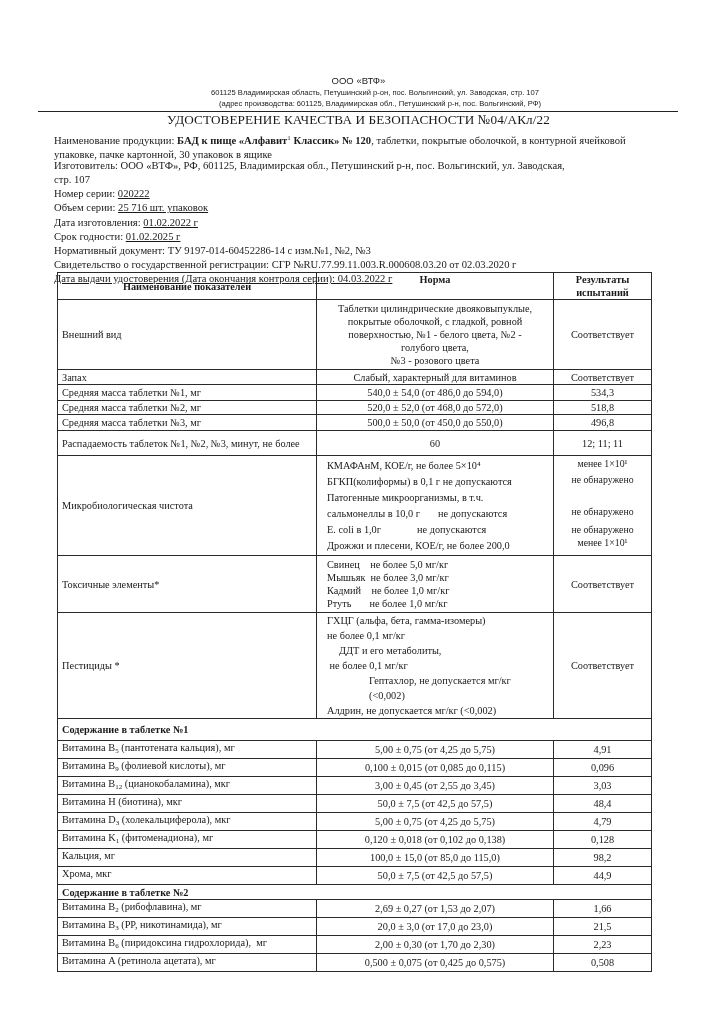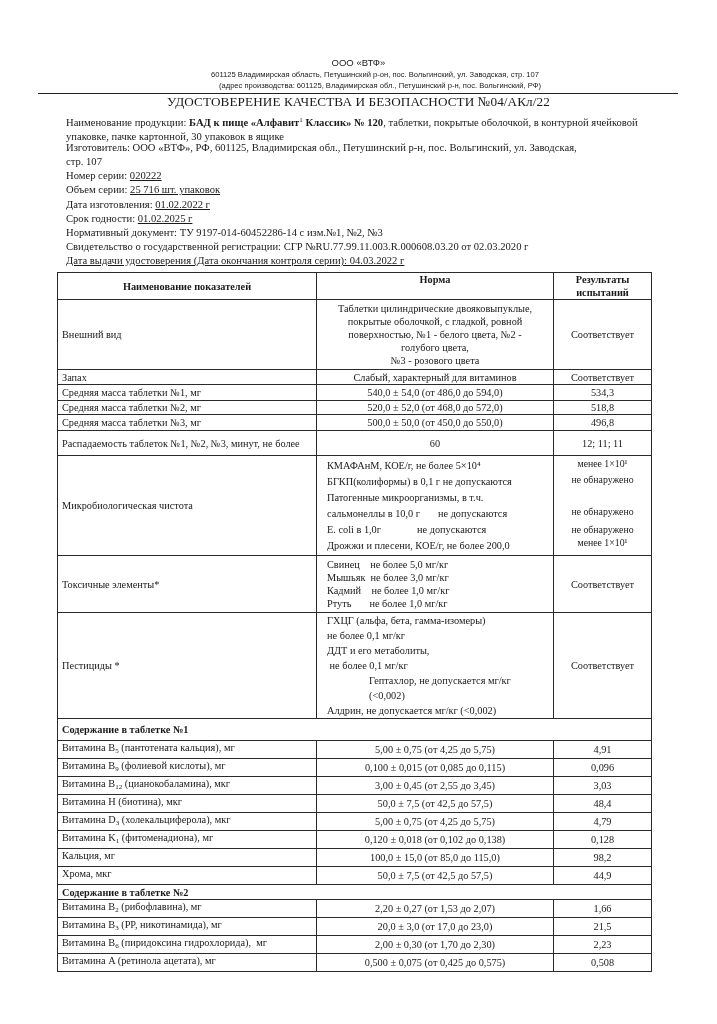--- a/index.html
+++ b/index.html
@@ -1,28 +1,28 @@
 <!DOCTYPE html>
 <html><head>
 <meta charset="utf-8">
 <style>
   html, body { margin: 0; padding: 0; background: #ffffff; }
   body { width: 717px; height: 1024px; position: relative; overflow: hidden;
          font-family: "Liberation Serif", serif; color: #1a1a1a; }
-  .abs { position: absolute; }
+  .abs { position: absolute; margin-top: 18px; }
   .hdr-org { top: 57px; left: 0; width: 717px; text-align: center;
              font-family: "Liberation Sans", sans-serif; font-size: 9.5px; }
   .hdr-addr { top: 70px; left: 95px; width: 560px; text-align: center;
               font-family: "Liberation Sans", sans-serif; font-size: 7.6px; }
   .hdr-prod { top: 81px; left: 100px; width: 560px; text-align: center;
               font-family: "Liberation Sans", sans-serif; font-size: 7.6px; }
   .hdr-rule { top: 93px; left: 38px; width: 640px; height: 0; border-top: 1.2px solid #222; }
   .title { top: 94px; left: 0; width: 717px; text-align: center; font-weight: normal;
            font-size: 13.2px; letter-spacing: 0.1px; }
-  .info { left: 66px; width: 600px; font-size: 10.6px; line-height: 14px; }
+  .info { left: 54px; width: 600px; font-size: 10.6px; line-height: 14px; }
   .info b { font-weight: bold; }
   .u { text-decoration: underline; }
 
   table.qt { position: absolute; left: 57px; top: 272px; width: 594px;
              border-collapse: collapse; table-layout: fixed; font-size: 10.3px; }
   table.qt td, table.qt th { border: 1px solid #2a2a2a; padding: 0 4px; vertical-align: middle;
              line-height: 13px; }
   table.qt th { font-weight: bold; text-align: center; font-size: 10.3px; }
   col.c1 { width: 259px; } col.c2 { width: 237px; } col.c3 { width: 98px; }
   .ctr { text-align: center; }
@@ -135,21 +135,21 @@
       <div style="white-space:pre;">Кадмий    не более 1,0 мг/кг</div>
       <div style="white-space:pre;">Ртуть       не более 1,0 мг/кг</div>
     </td>
     <td class="ctr">Соответствует</td>
   </tr>
   <tr style="height:95px;">
     <td>Пестициды *</td>
     <td style="padding-left:10px;">
       <div style="line-height:15px;">ГХЦГ (альфа, бета, гамма-изомеры)</div>
       <div style="line-height:15px;">не более 0,1 мг/кг</div>
-      <div style="line-height:15px;">ДДТ и его метаболиты,</div>
+      <div style="line-height:15px;margin-left:12px;">ДДТ и его метаболиты,</div>
       <div style="line-height:15px; white-space:pre;"> не более 0,1 мг/кг</div>
       <div style="line-height:15px;margin-left:42px;">Гептахлор, не допускается мг/кг (&lt;0,002)</div>
       <div style="line-height:15px;">Алдрин, не допускается мг/кг (&lt;0,002)</div>
     </td>
     <td class="ctr">Соответствует</td>
   </tr>
 
   <tr class="sec" style="height:22px;">
     <td colspan="3">Содержание в таблетке №1</td>
   </tr>
@@ -192,21 +192,21 @@
     <td><span>Хрома, мкг</span><sub></sub><span></span></td>
     <td class="ctr">50,0 ± 7,5 (от 42,5 до 57,5)</td>
     <td class="ctr">44,9</td>
   </tr>
 
   <tr class="sec" style="height:15px;">
     <td colspan="3">Содержание в таблетке №2</td>
   </tr>
   <tr style="height:16px;">
     <td><span>Витамина B</span><sub>2</sub><span> (рибофлавина), мг</span></td>
-    <td class="ctr">2,20 ± 0,27 (от 1,53 до 2,07)</td>
+    <td class="ctr">2,69 ± 0,27 (от 1,53 до 2,07)</td>
     <td class="ctr">1,66</td>
   </tr>
   <tr style="height:16px;">
     <td><span>Витамина B</span><sub>3</sub><span> (PP, никотинамида), мг</span></td>
     <td class="ctr">20,0 ± 3,0 (от 17,0 до 23,0)</td>
     <td class="ctr">21,5</td>
   </tr>
   <tr style="height:16px;">
     <td style="white-space:pre;"><span>Витамина B</span><sub>6</sub><span> (пиридоксина гидрохлорида),  мг</span></td>
     <td class="ctr">2,00 ± 0,30 (от 1,70 до 2,30)</td>

